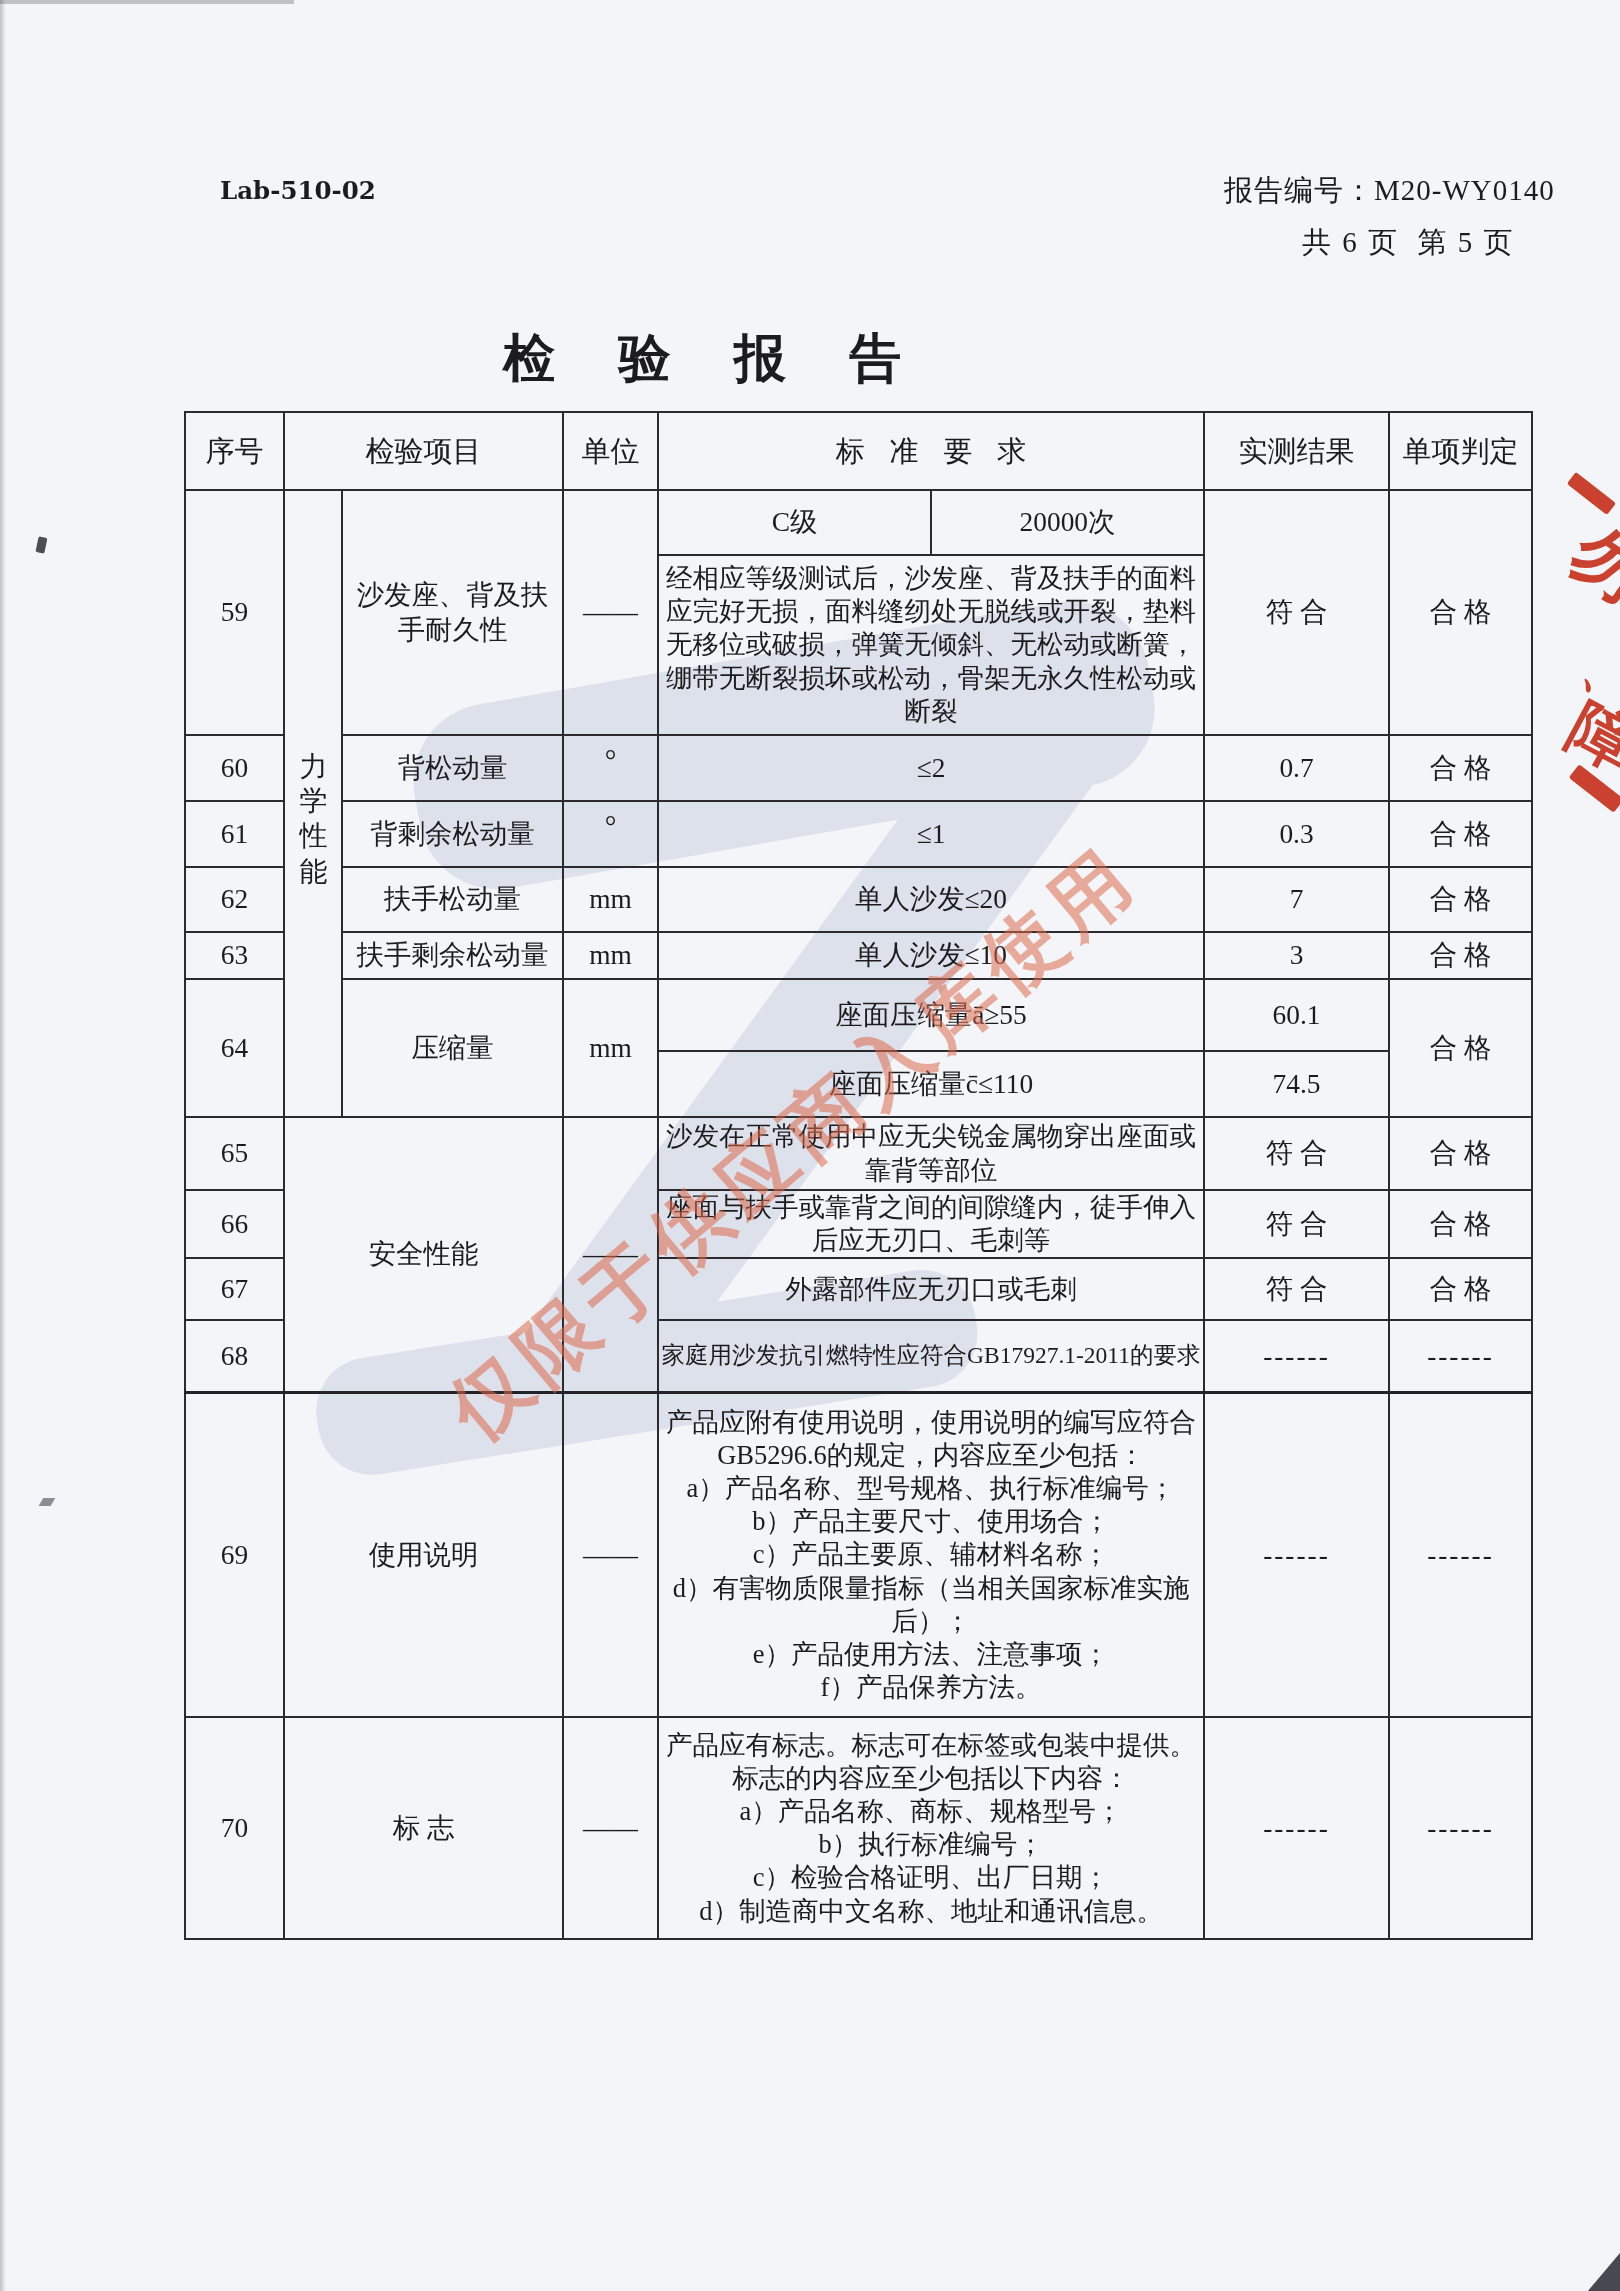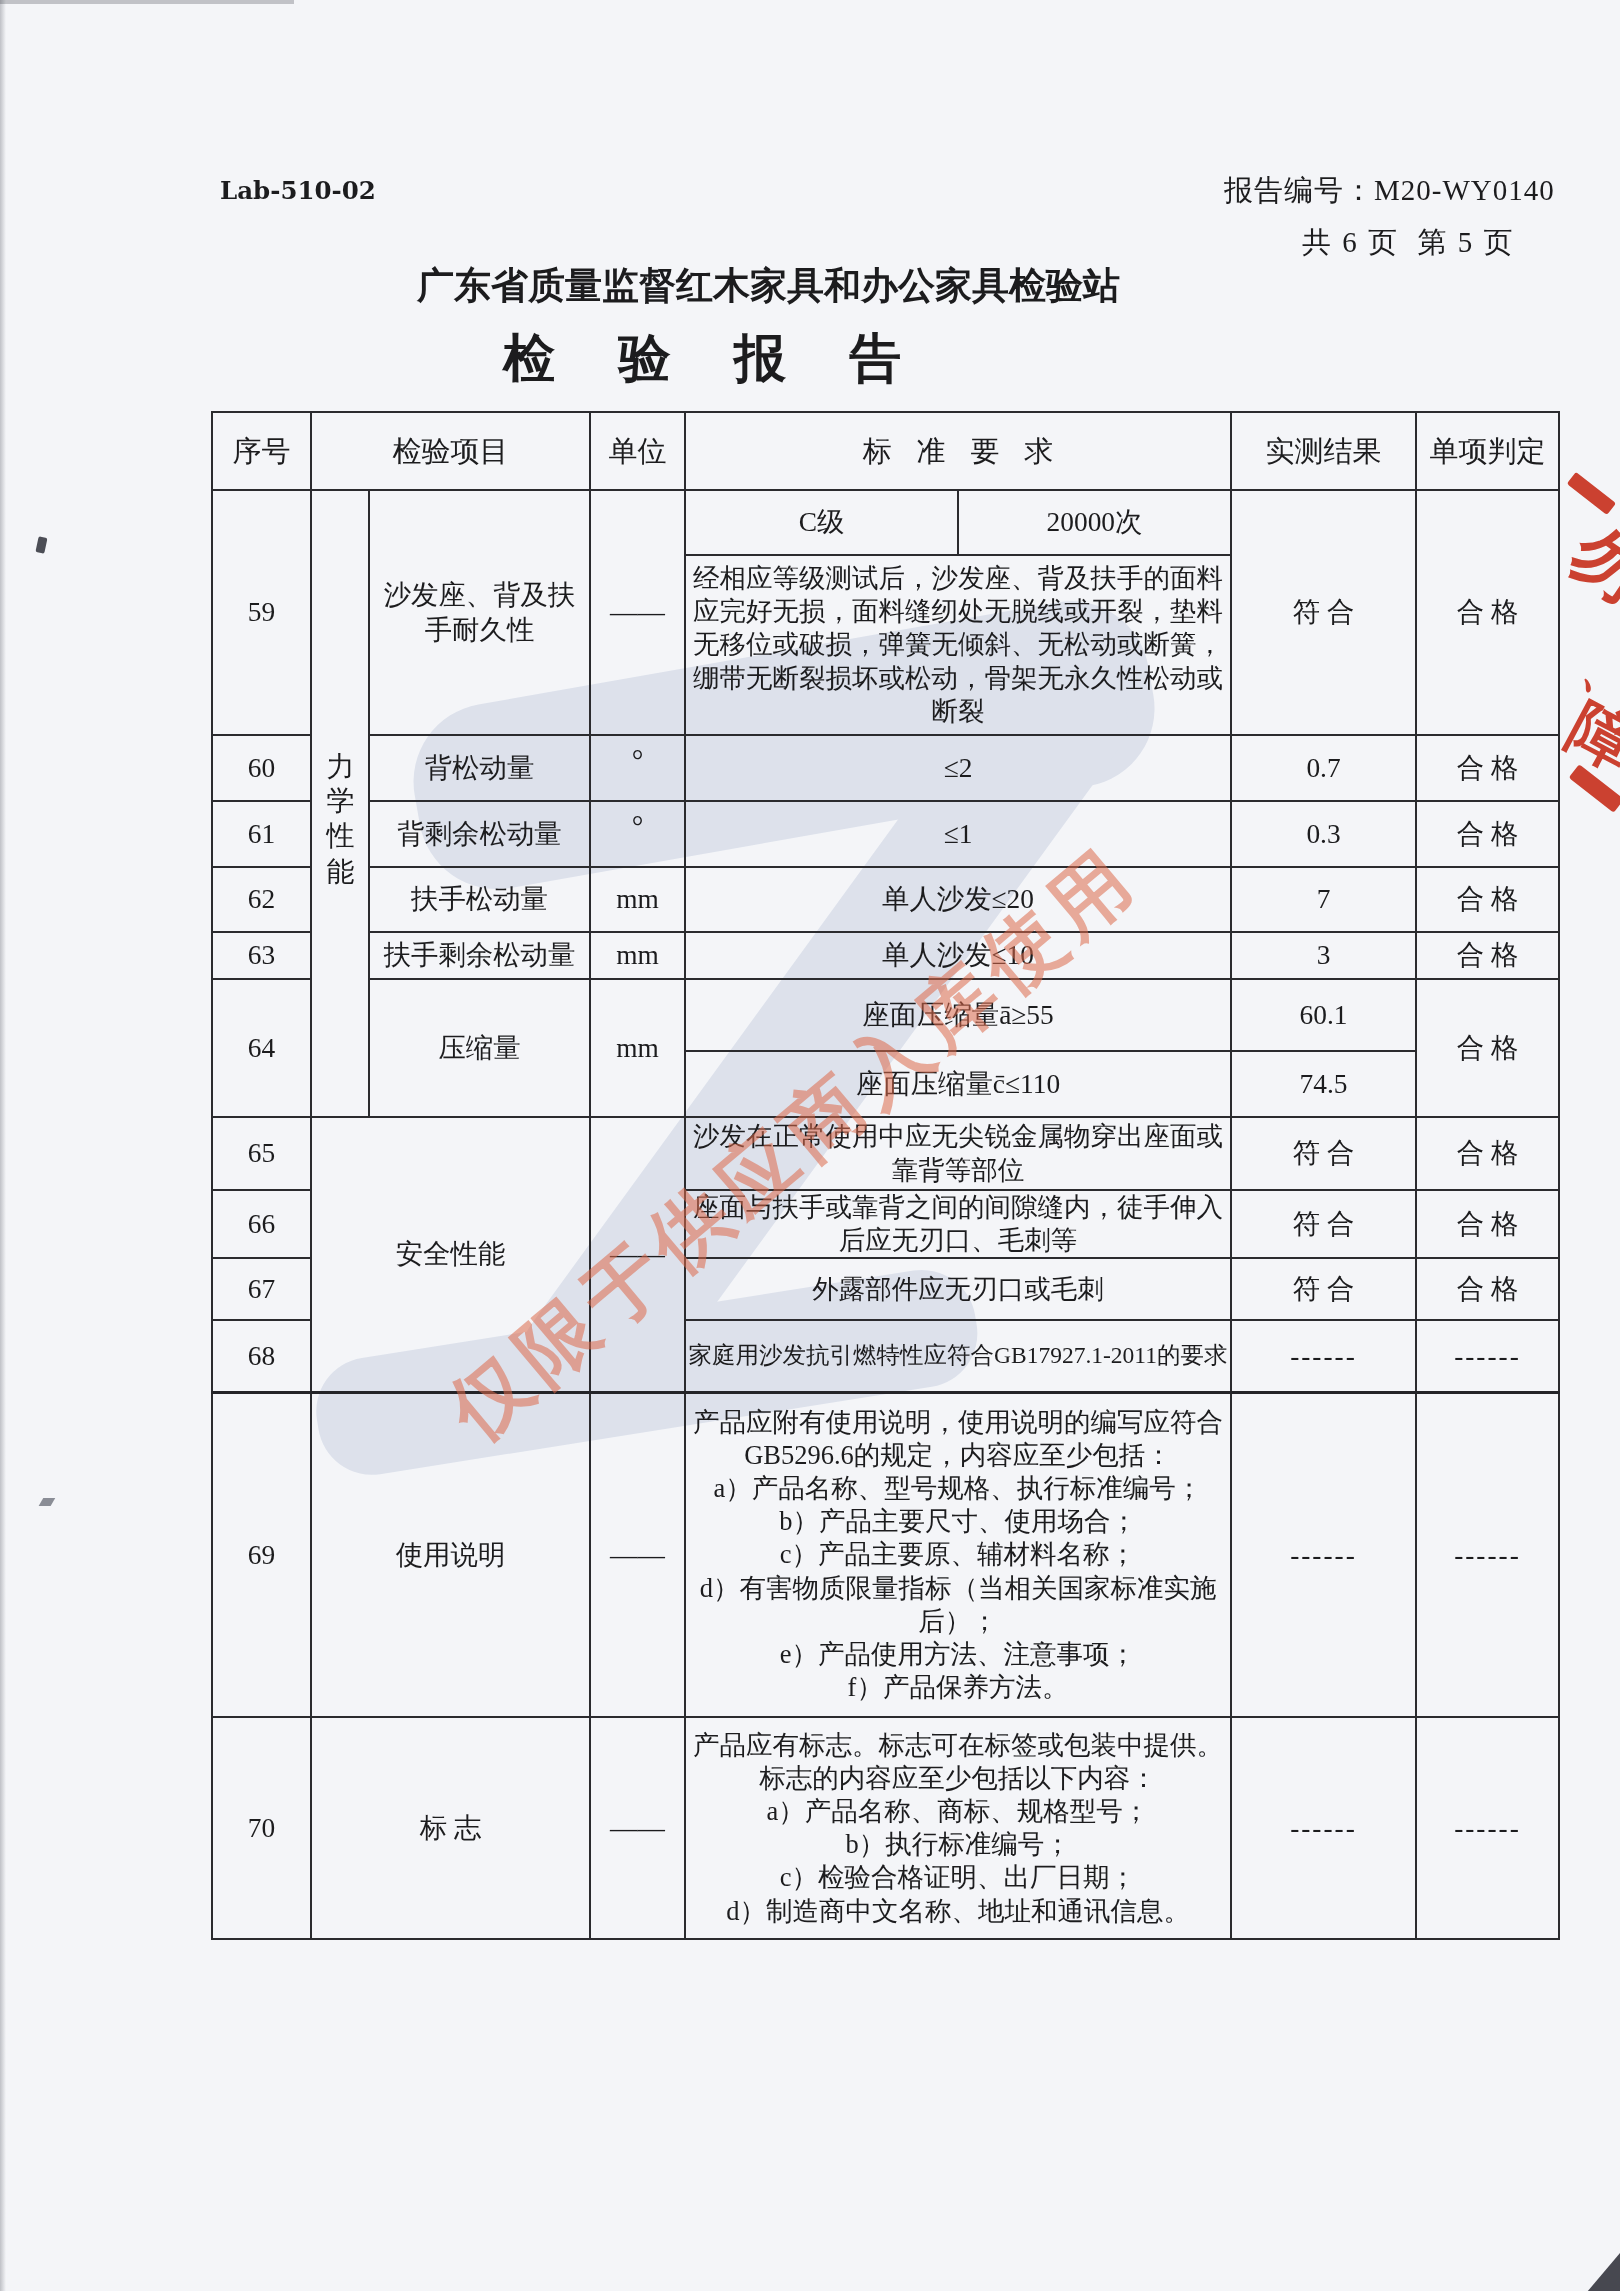--- a/index.html
+++ b/index.html
@@ -12,21 +12,21 @@
     color:#1c1c1e;
   }
   
   .form-code{position:absolute;left:220px;top:176px;font-family:"DejaVu Serif",serif;font-weight:700;font-size:24.5px;z-index:2;}
   .report-no{position:absolute;left:1224px;top:171px;font-size:29px;letter-spacing:1px;z-index:2;white-space:pre;}
   .pages-line{position:absolute;left:1284px;top:223px;font-size:29px;z-index:2;white-space:pre;letter-spacing:2px;margin-left:18px;}
   .org-title{position:absolute;left:417px;top:261px;font-size:37px;font-weight:700;font-family:"Liberation Sans",sans-serif;z-index:2;letter-spacing:0px;}
   .doc-title{position:absolute;left:503px;top:324px;font-size:52px;font-weight:700;font-family:"Liberation Sans",sans-serif;z-index:2;white-space:pre;word-spacing:45px;letter-spacing:2px;}
   
   table.report{
-    position:absolute;left:211px;top:411px;z-index:2;
+    position:absolute;left:184px;top:411px;z-index:2;
     width:1348px;border-collapse:collapse;table-layout:fixed;
     font-size:27.4px;
     padding-left:22px;
   }
   table.report td{
     border:2px solid #2b2b2e;
     text-align:center;vertical-align:middle;
     padding:0;line-height:1.25;
     background:transparent;
     overflow:hidden;
@@ -89,21 +89,20 @@
 
   <div class="stamp-bar" style="left:1566px;top:486px;width:51px;height:14.7px;transform:rotate(38deg);"></div>
   <div class="stamp" style="left:1574px;top:518px;font-size:69px;transform:rotate(34deg);">勿</div>
   <div class="stamp" style="left:1584px;top:647px;font-size:47px;transform:rotate(30deg);">、</div>
   <div class="stamp" style="left:1570px;top:694px;font-size:63px;transform:rotate(28deg);">障</div>
   <div class="stamp-bar" style="left:1568px;top:780px;width:57px;height:16.7px;transform:rotate(38deg);"></div>
 
   <div class="form-code">Lab-510-02</div>
   <div class="report-no">报告编号：M20-WY0140</div>
   <div class="pages-line">共 6 页  第 5 页</div>
-  <div class="org-title">广东省质量监督红木家具和办公家具检验站</div>
   <div class="doc-title">检 验 报 告</div>
 
   <table class="report">
     <colgroup>
       <col style="width:99px">
         <col style="width:58px">
         <col style="width:221px">
         <col style="width:95px">
       <col style="width:273px">
         <col style="width:273px">

